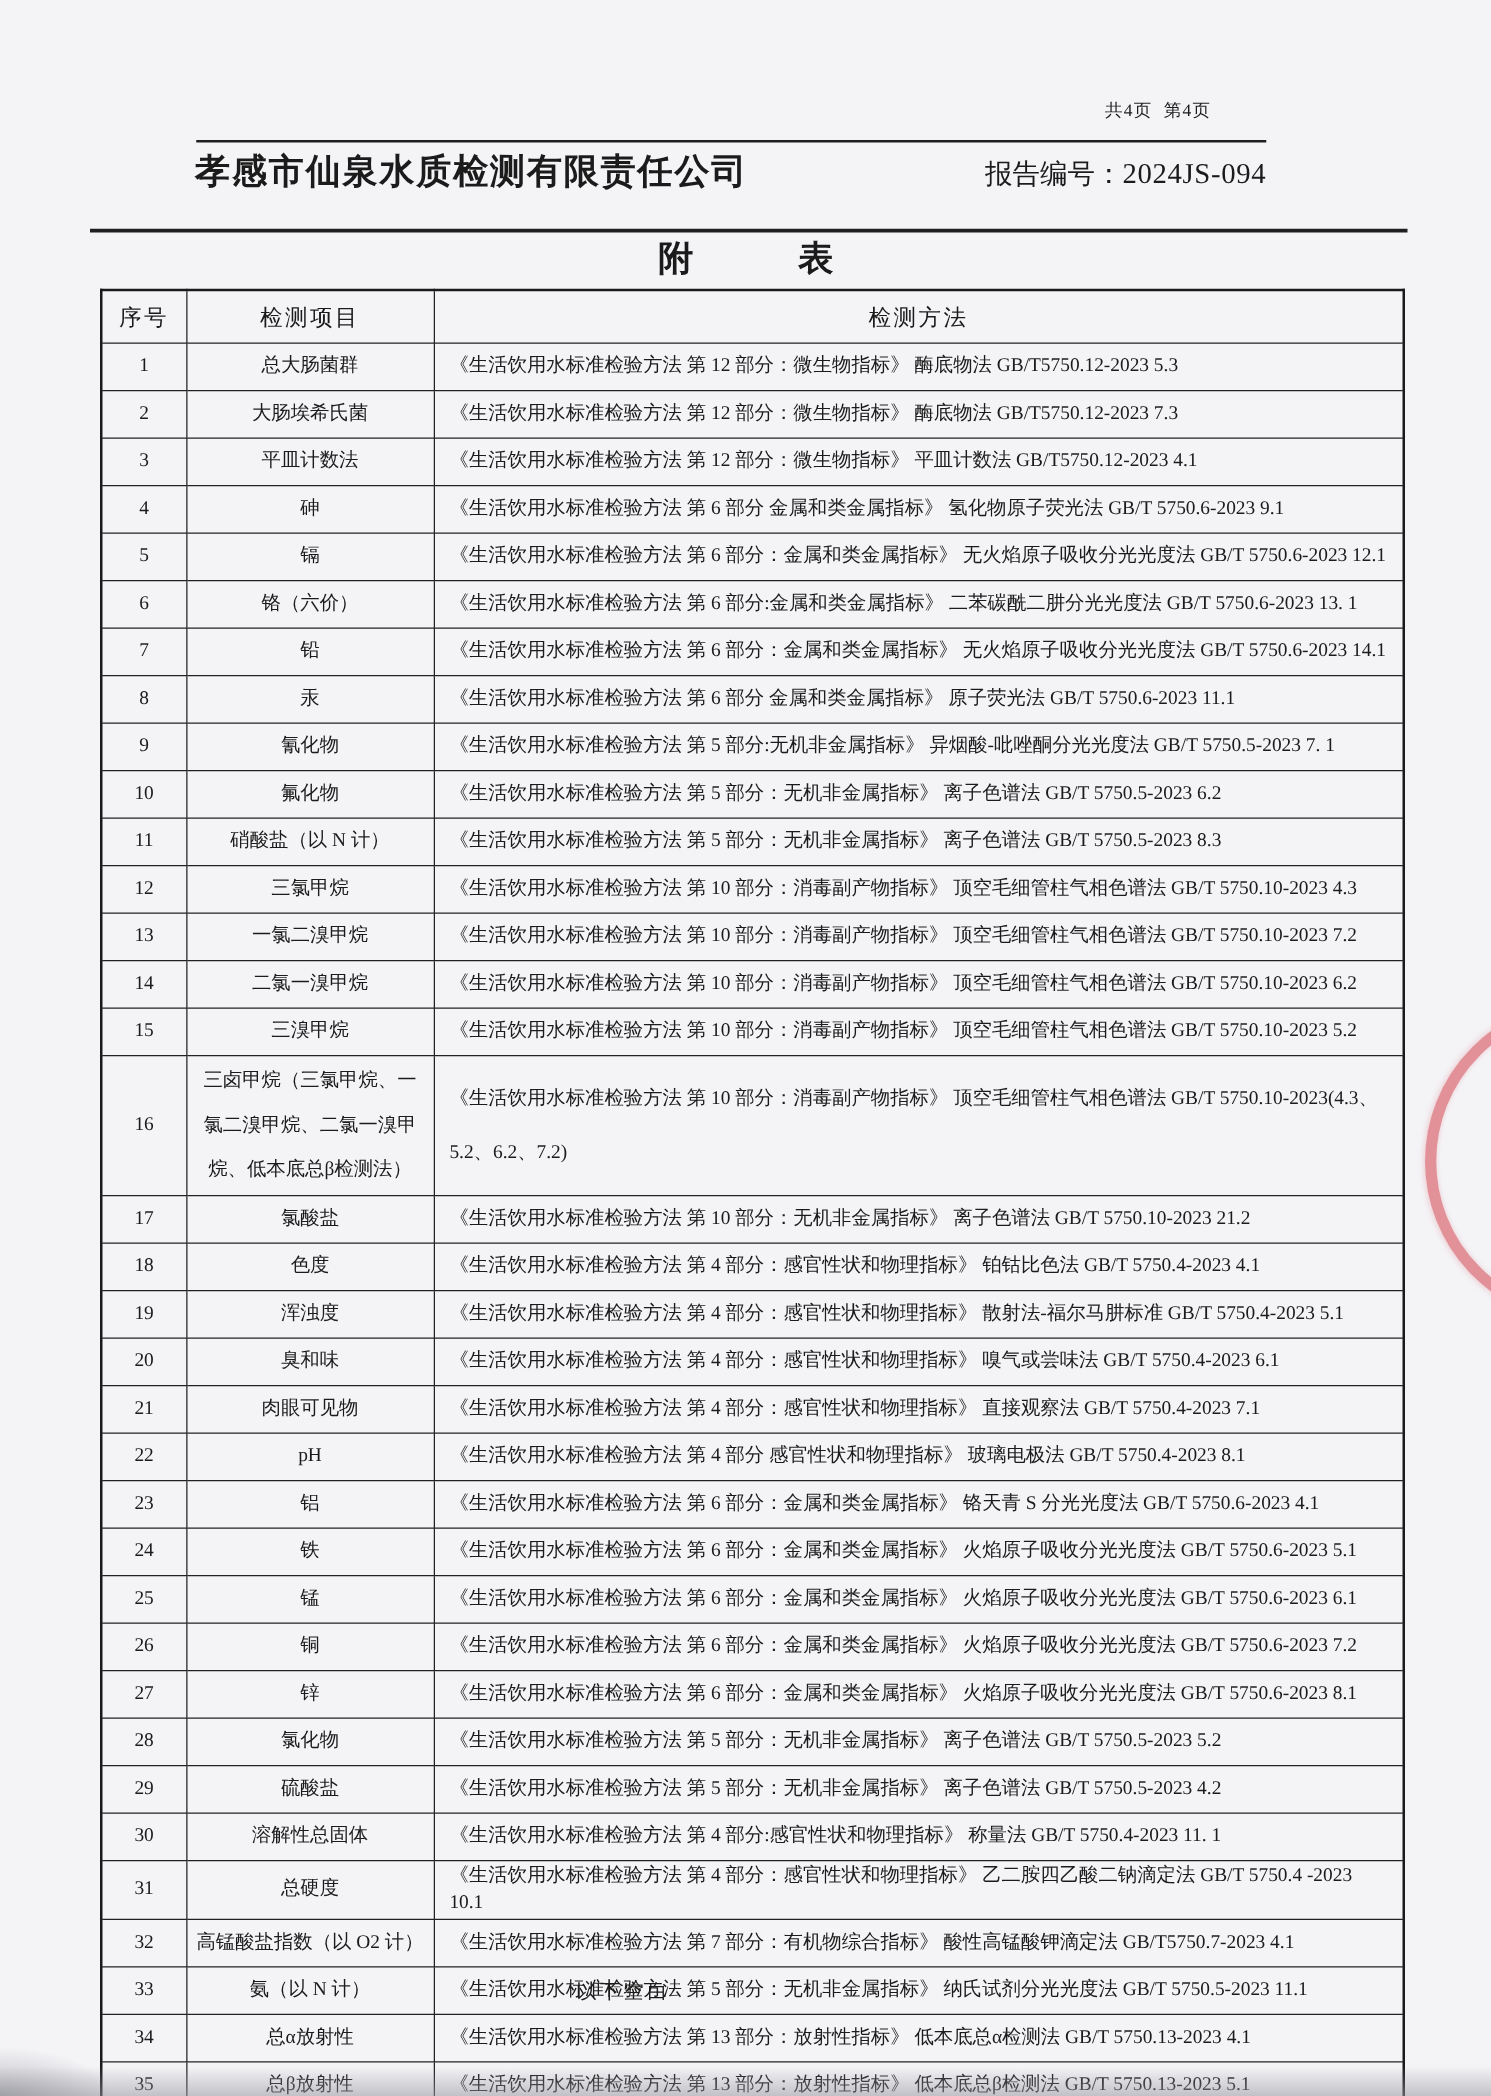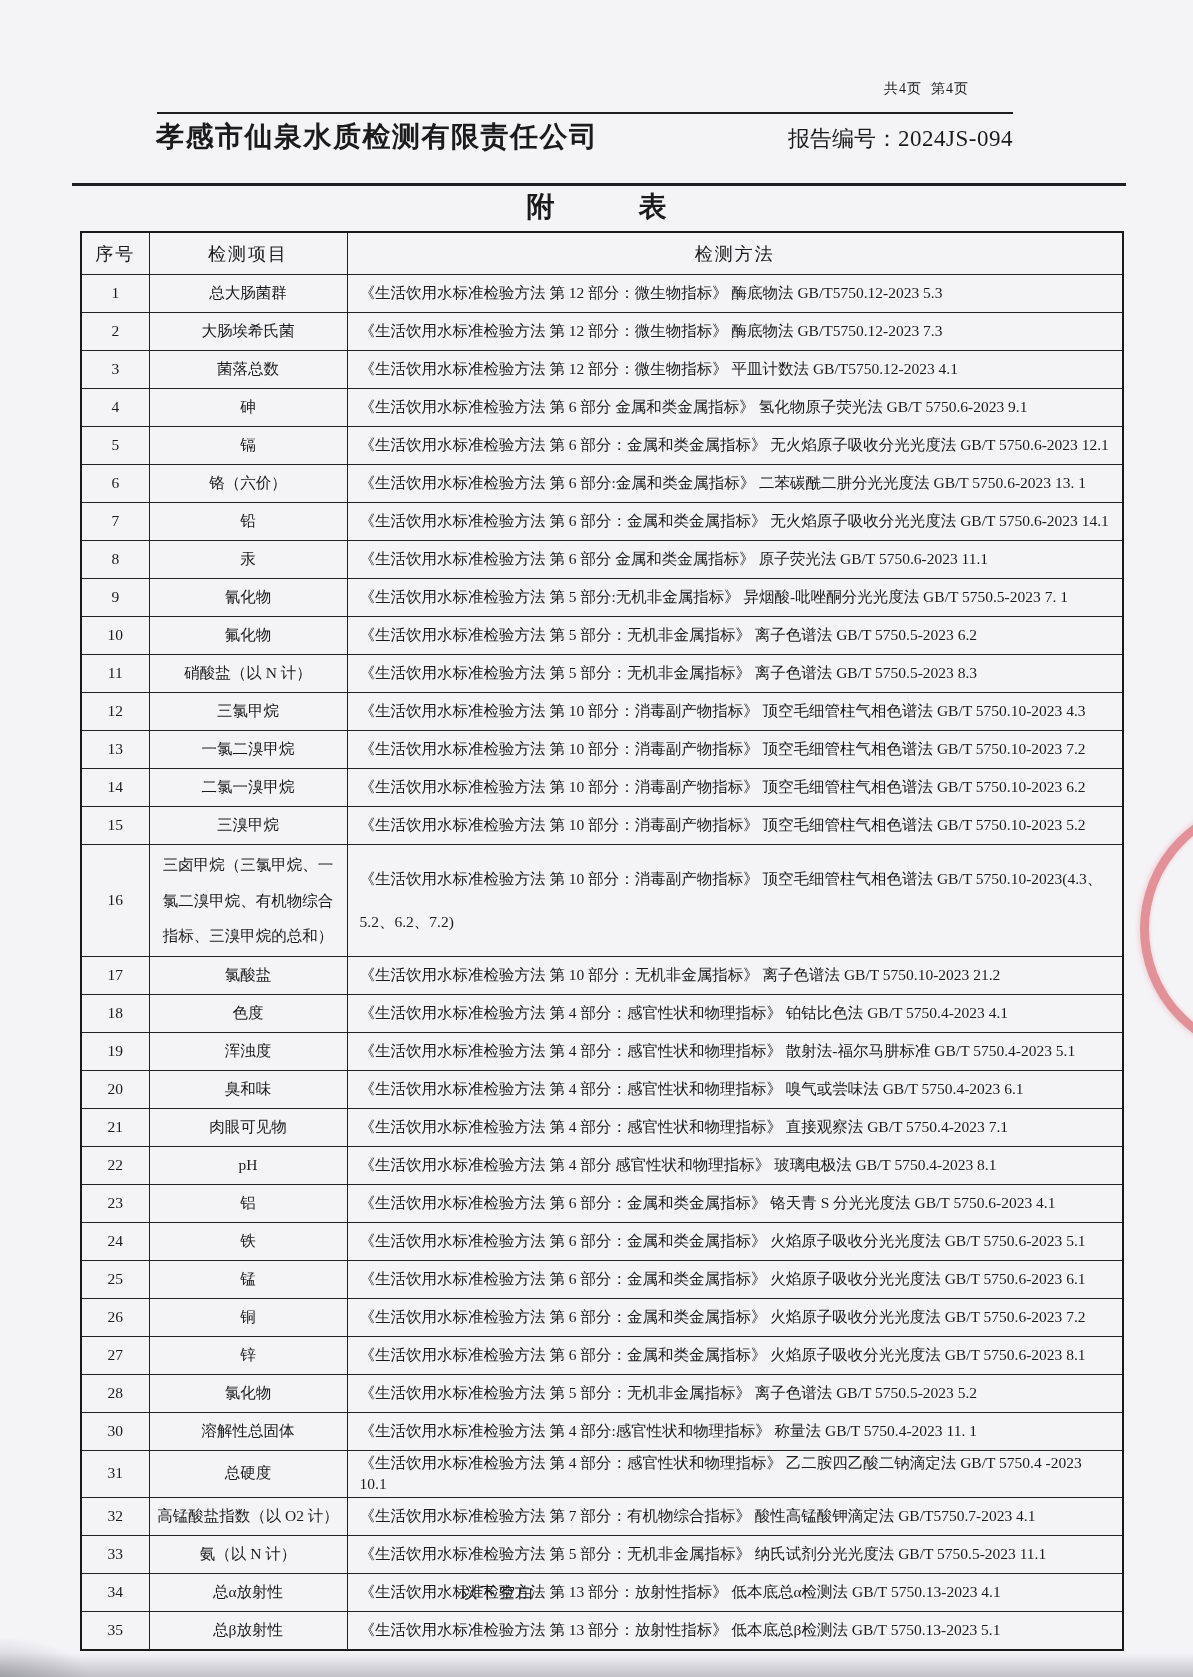--- a/index.html
+++ b/index.html
@@ -122,21 +122,21 @@
   </tr>
 
   <tr>
     <td class="cell-no">2</td>
     <td class="cell-item">大肠埃希氏菌</td>
     <td class="cell-method">《生活饮用水标准检验方法 第 12 部分：微生物指标》 酶底物法 GB/T5750.12-2023 7.3</td>
   </tr>
 
   <tr>
     <td class="cell-no">3</td>
-    <td class="cell-item">菌落总数</td>
+    <td class="cell-item">平皿计数法</td>
     <td class="cell-method">《生活饮用水标准检验方法 第 12 部分：微生物指标》 平皿计数法 GB/T5750.12-2023 4.1</td>
   </tr>
 
   <tr>
     <td class="cell-no">4</td>
     <td class="cell-item">砷</td>
     <td class="cell-method">《生活饮用水标准检验方法 第 6 部分 金属和类金属指标》 氢化物原子荧光法 GB/T 5750.6-2023 9.1</td>
   </tr>
 
   <tr>
@@ -200,21 +200,21 @@
   </tr>
 
   <tr>
     <td class="cell-no">15</td>
     <td class="cell-item">三溴甲烷</td>
     <td class="cell-method">《生活饮用水标准检验方法 第 10 部分：消毒副产物指标》 顶空毛细管柱气相色谱法 GB/T 5750.10-2023 5.2</td>
   </tr>
 
   <tr>
     <td class="cell-no">16</td>
-    <td class="cell-item">三卤甲烷（三氯甲烷、一氯二溴甲烷、有机物综合指标、三溴甲烷的总和）</td>
+    <td class="cell-item">三卤甲烷（三氯甲烷、一氯二溴甲烷、二氯一溴甲烷、低本底总β检测法）</td>
     <td class="cell-method">《生活饮用水标准检验方法 第 10 部分：消毒副产物指标》 顶空毛细管柱气相色谱法 GB/T 5750.10-2023(4.3、5.2、6.2、7.2)</td>
   </tr>
 
   <tr>
     <td class="cell-no">17</td>
     <td class="cell-item">氯酸盐</td>
     <td class="cell-method">《生活饮用水标准检验方法 第 10 部分：无机非金属指标》 离子色谱法 GB/T 5750.10-2023 21.2</td>
   </tr>
 
   <tr>
@@ -276,20 +276,25 @@
     <td class="cell-item">锌</td>
     <td class="cell-method">《生活饮用水标准检验方法 第 6 部分：金属和类金属指标》 火焰原子吸收分光光度法 GB/T 5750.6-2023 8.1</td>
   </tr>
 
   <tr>
     <td class="cell-no">28</td>
     <td class="cell-item">氯化物</td>
     <td class="cell-method">《生活饮用水标准检验方法 第 5 部分：无机非金属指标》 离子色谱法 GB/T 5750.5-2023 5.2</td>
   </tr>
 
+  <tr>
+    <td class="cell-no">29</td>
+    <td class="cell-item">硫酸盐</td>
+    <td class="cell-method">《生活饮用水标准检验方法 第 5 部分：无机非金属指标》 离子色谱法 GB/T 5750.5-2023 4.2</td>
+  </tr>
 
   <tr>
     <td class="cell-no">30</td>
     <td class="cell-item">溶解性总固体</td>
     <td class="cell-method">《生活饮用水标准检验方法 第 4 部分:感官性状和物理指标》 称量法 GB/T 5750.4-2023 11. 1</td>
   </tr>
 
   <tr>
     <td class="cell-no">31</td>
     <td class="cell-item">总硬度</td>

